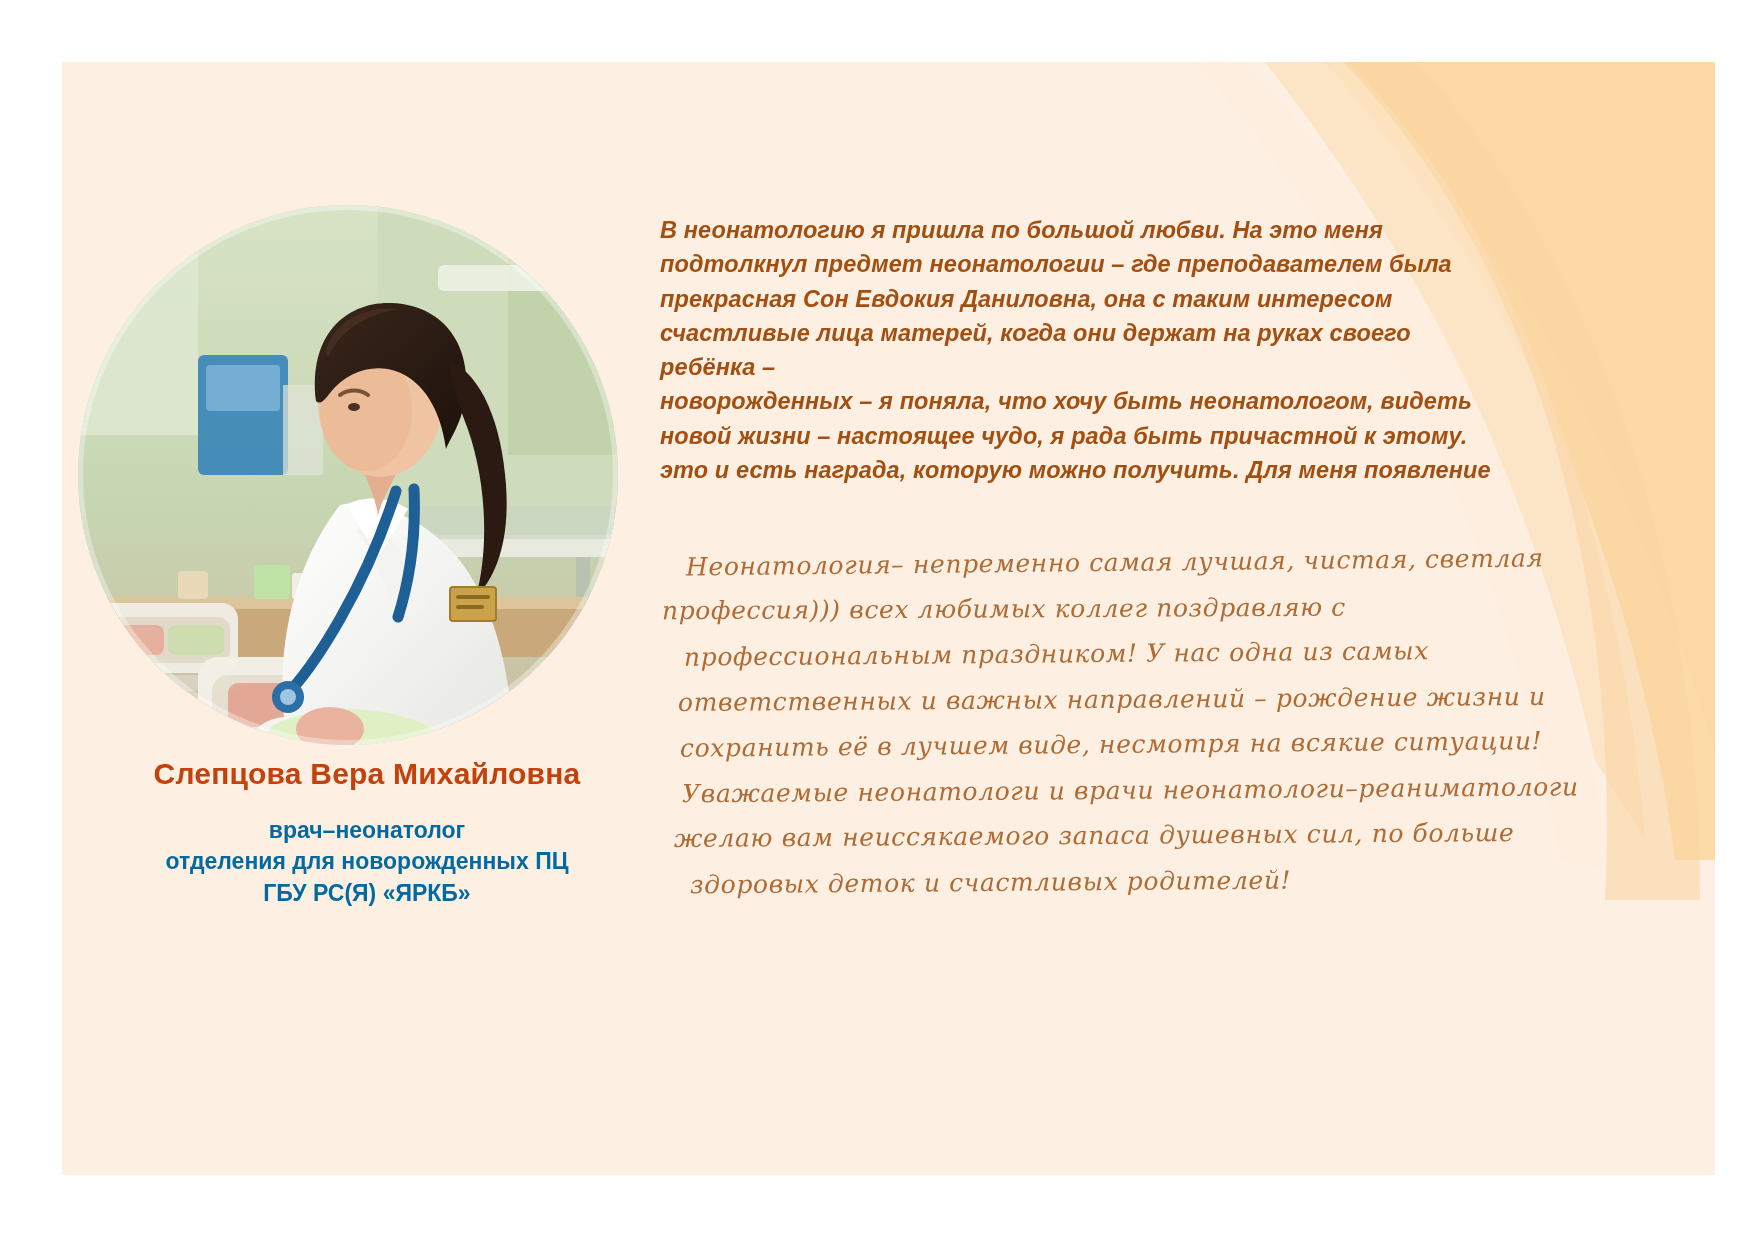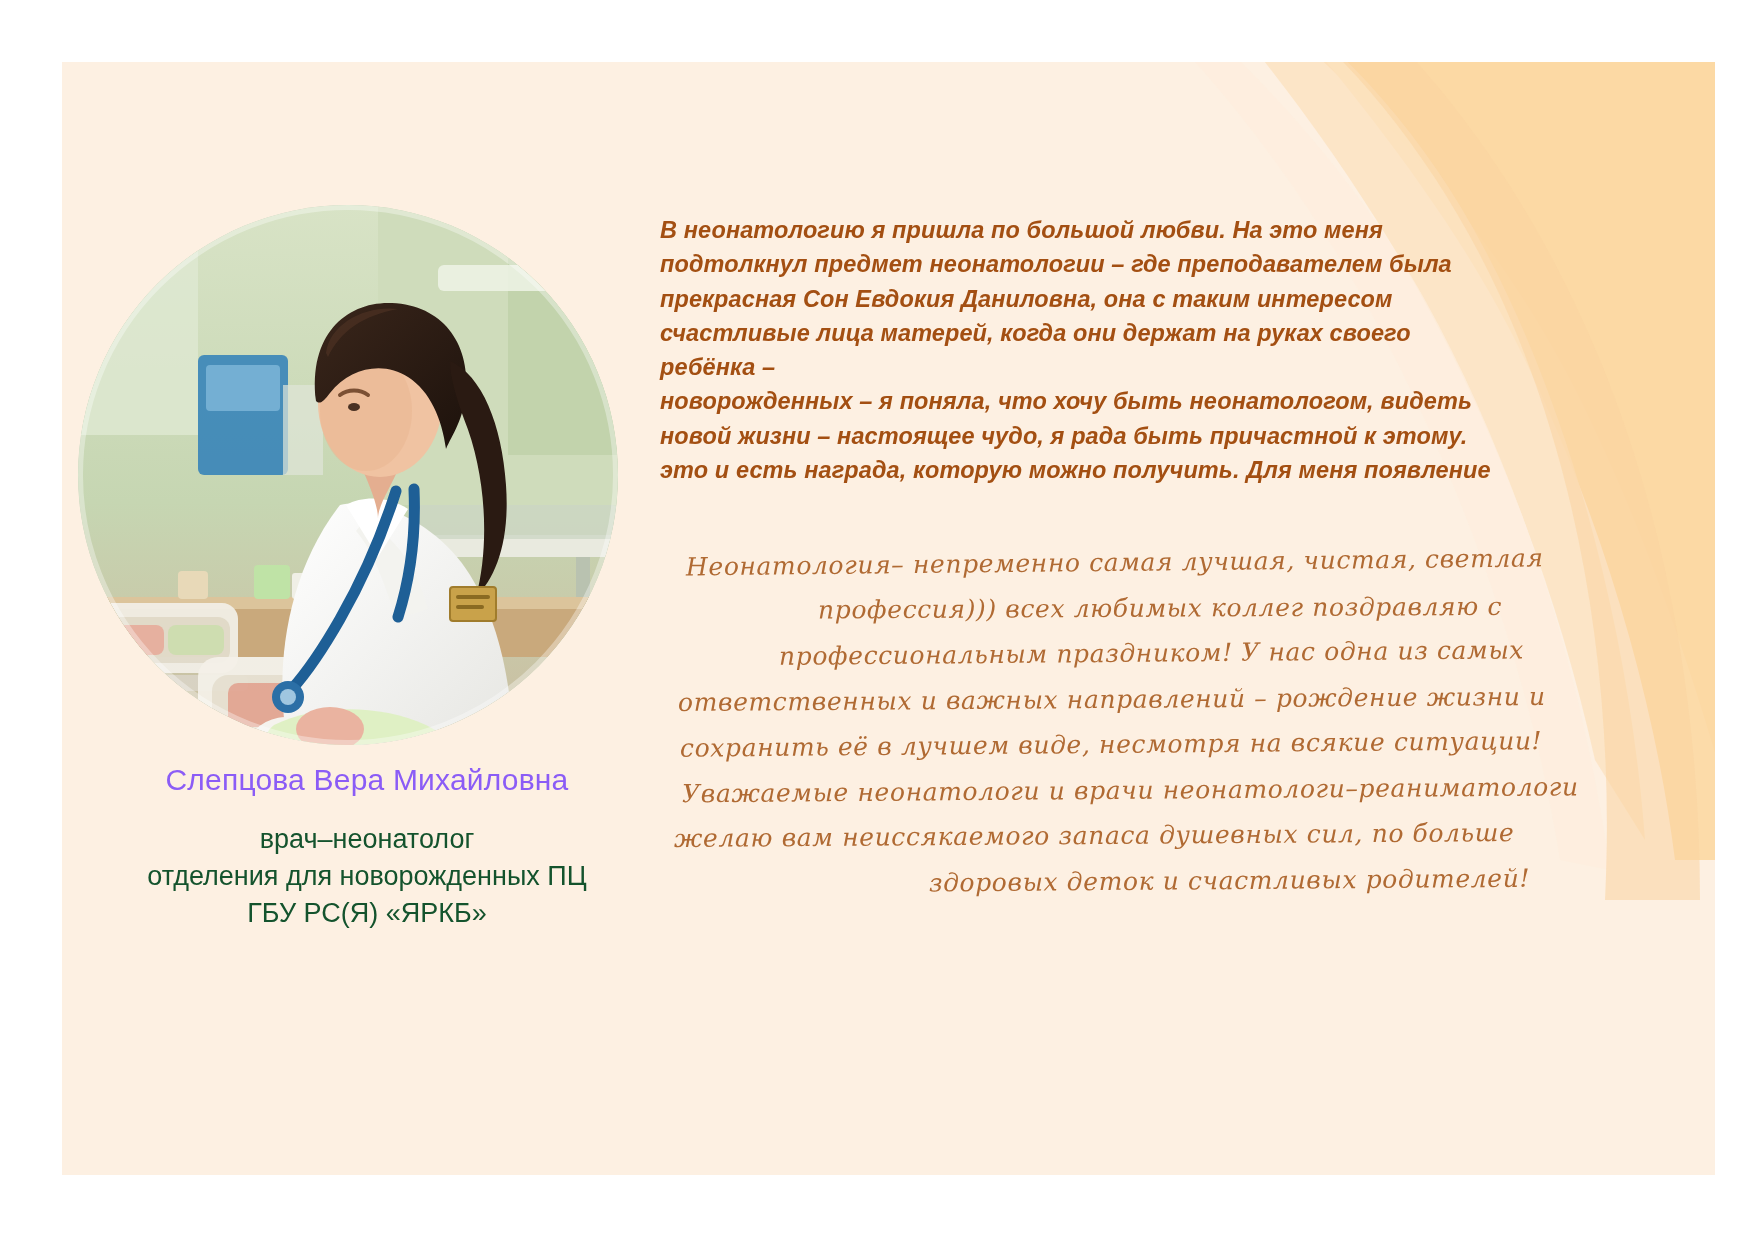--- a/index.html
+++ b/index.html
@@ -46,31 +46,30 @@
   
   #caption {
     position:absolute;
     left:62px; top:755px;
     width:610px;
     text-align:center;
     z-index:20;
   }
   #doctor-name {
     font-size:30px;
-    font-weight:normal;
-    color:#8b5cf6;
+    font-weight:bold;
+    color:#c2410c;
     letter-spacing:.2px;
     line-height:1.25;
     margin-bottom:22px;
-    margin-top:6px;
   }
   .cap-line {
-    font-size:27px;
-    font-weight:normal;
-    color:#14532d;
+    font-size:23px;
+    font-weight:bold;
+    color:#0369a1;
     line-height:1.38;
   }
 
   
   #intro {
     position:absolute;
     left:660px; top:213px;
     width:840px;
     z-index:20;
     font-size:23.5px;
@@ -86,21 +85,21 @@
   #handwriting {
     position:absolute;
     left:680px; top:540px;
     width:840px;
     z-index:20;
     color:#b06a33;
     font-family:"DejaVu Serif", serif;
     font-style:italic;
     font-size:25px;
     line-height:1.82;
-    text-align:right;
+    text-align:left;
     letter-spacing:.6px;
   }
   #handwriting .hw-line { display:block; white-space:nowrap; }
   #handwriting .hw-line:nth-child(1){ transform:translateX(6px) rotate(-0.6deg); }
   #handwriting .hw-line:nth-child(2){ transform:translateX(-18px) rotate(-0.3deg); }
   #handwriting .hw-line:nth-child(3){ transform:translateX(4px) rotate(-0.5deg); }
   #handwriting .hw-line:nth-child(4){ transform:translateX(-2px) rotate(-0.4deg); }
   #handwriting .hw-line:nth-child(5){ transform:translateX(0px) rotate(-0.5deg); }
   #handwriting .hw-line:nth-child(6){ transform:translateX(2px) rotate(-0.45deg); }
   #handwriting .hw-line:nth-child(7){ transform:translateX(-6px) rotate(-0.4deg); }

